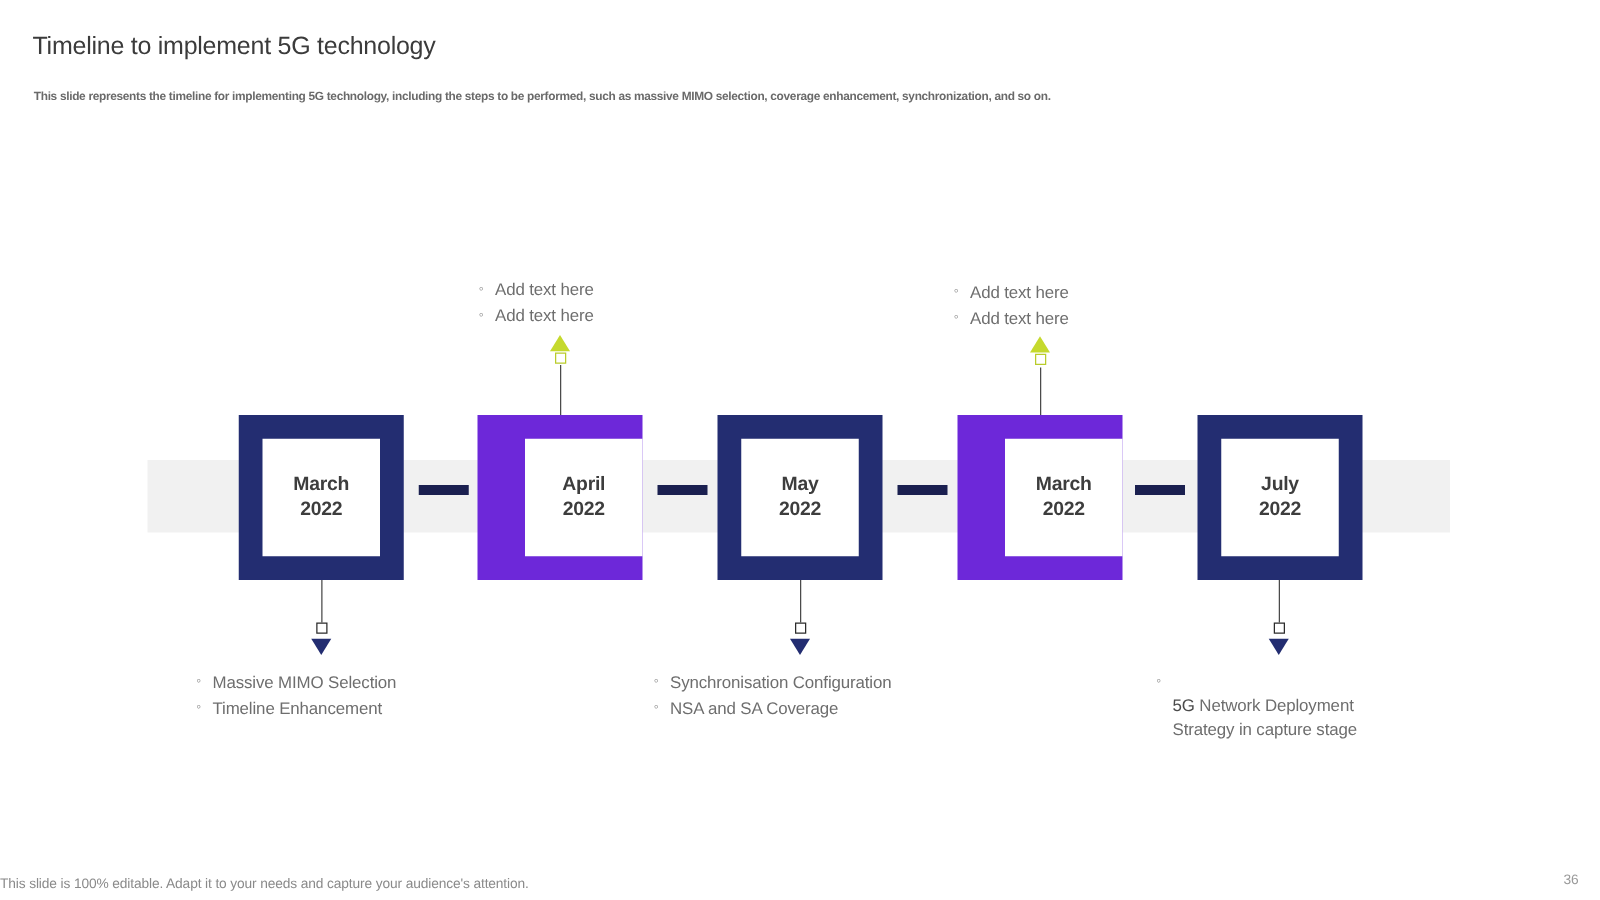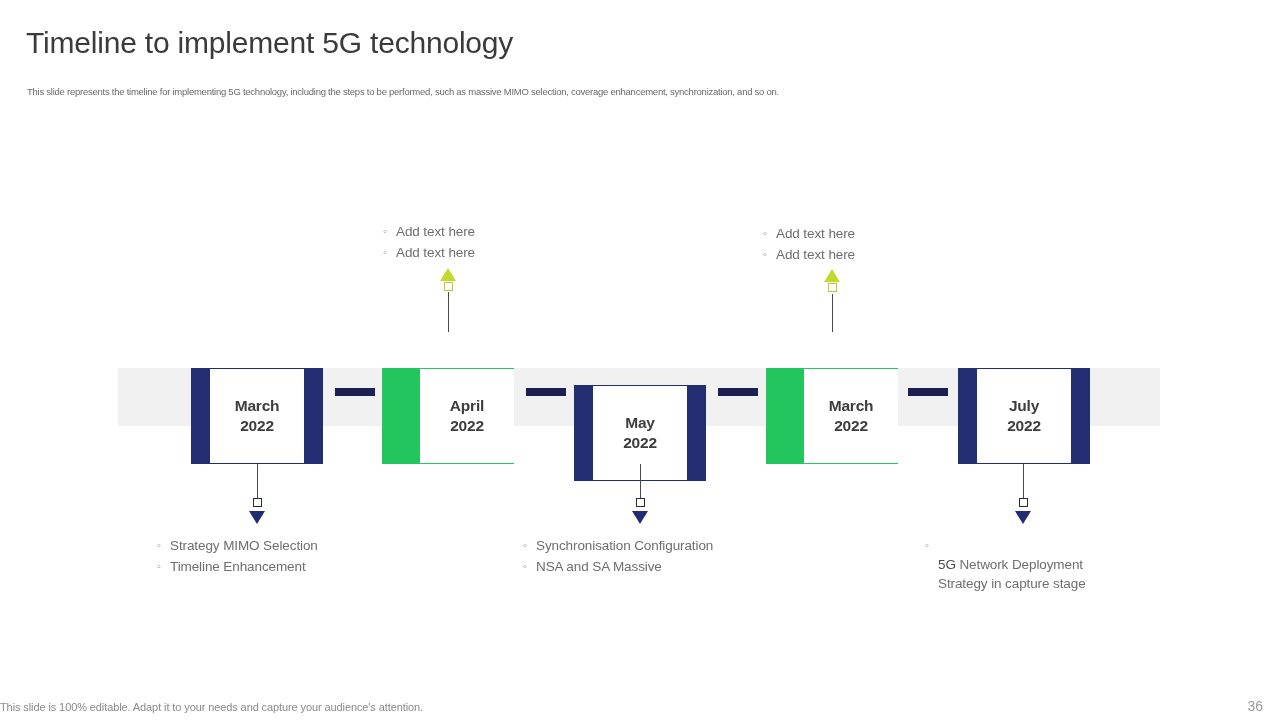--- a/index.html
+++ b/index.html
@@ -13,76 +13,76 @@
     font-family: "Liberation Sans", sans-serif;
     overflow: hidden;
     position: relative;
   }
 
   
   .slide-title {
     position: absolute;
     left: 26px;
     top: 26px;
-    font-size: 30px;
+    font-size: 20px;
     font-weight: 400;
     color: #3b3b3b;
     letter-spacing: -0.2px;
     white-space: nowrap;
   }
   .slide-subtitle {
     position: absolute;
     left: 27px;
-    top: 86px;
+    top: 72px;
     font-size: 9.5px;
     color: #6a6a6a;
     letter-spacing: -0.25px;
     white-space: nowrap;
+    font-weight: bold;
   }
 
   
   .timeline-band {
     position: absolute;
     left: 118px;
     top: 368px;
     width: 1042px;
     height: 58px;
     background: #f1f1f1;
   }
 
   
   .milestone {
     position: absolute;
     width: 132px;
-    height: 96px;
+    height: 132px;
     box-sizing: border-box;
     display: flex;
     align-items: center;
     justify-content: center;
-    margin-top: 36px;
   }
   .milestone .inner {
     width: 94px;
     height: 94px;
     background: #ffffff;
     display: flex;
     flex-direction: column;
     align-items: center;
     justify-content: center;
     line-height: 1.28;
   }
   .milestone .m-month,
   .milestone .m-year {
     font-size: 15.5px;
     font-weight: bold;
     color: #3d3d3d;
     letter-spacing: -0.2px;
   }
   .m-navy  { background: #232d71; }
-  .m-green { background: #22c55e; padding-left: 38px; }
+  .m-green { background: #6d28d9; padding-left: 38px; }
 
   
   .dash {
     position: absolute;
     width: 40px;
     height: 8px;
     background: #1b2050;
     top: 388px;
   }
 
@@ -152,21 +152,21 @@
     top: 701px;
     text-align: left;
     font-size: 11px;
     color: #8a8a8a;
     letter-spacing: -0.1px;
   }
   .page-num {
     position: absolute;
     right: 17px;
     top: 698px;
-    font-size: 14px;
+    font-size: 11px;
     color: #9a9a9a;
   }
 </style>
 </head>
 <body>
 
 <div class="slide-title">Timeline to implement 5G technology</div>
 
 <div class="slide-subtitle">This slide represents the timeline for implementing 5G technology, including the steps to be performed, such as massive MIMO  selection, coverage enhancement, synchronization, and so on.</div>
 
@@ -184,21 +184,21 @@
   </div>
 </div>
 
 <div class="milestone m-green" style="left:382px; top:332px;">
   <div class="inner">
     <div class="m-month">April</div>
     <div class="m-year">2022</div>
   </div>
 </div>
 
-<div class="milestone m-navy" style="left:574px; top:349px;">
+<div class="milestone m-navy" style="left:574px; top:332px;">
   <div class="inner">
     <div class="m-month">May</div>
     <div class="m-year">2022</div>
   </div>
 </div>
 
 <div class="milestone m-green" style="left:766px; top:332px;">
   <div class="inner">
     <div class="m-month">March</div>
     <div class="m-year">2022</div>
@@ -242,40 +242,40 @@
   </div>
 </div>
 
 <div class="stem" style="left:257px; top:464px; height:35px;"></div>
 <div class="sq sq-navy" style="left:253px; top:498px;"></div>
 <div class="tri-down" style="left:249px; top:511px;"></div>
 
 <div class="callout" style="left:157px; top:536px;">
   <div class="bullet-row">
     <span class="bullet-mark">◦</span>
-    <span class="bullet-text">Strategy MIMO  Selection</span>
+    <span class="bullet-text">Massive MIMO  Selection</span>
   </div>
   <div class="bullet-row">
     <span class="bullet-mark">◦</span>
     <span class="bullet-text">Timeline Enhancement</span>
   </div>
 </div>
 
 <div class="stem" style="left:640px; top:464px; height:35px;"></div>
 <div class="sq sq-navy" style="left:636px; top:498px;"></div>
 <div class="tri-down" style="left:632px; top:511px;"></div>
 
 <div class="callout" style="left:523px; top:536px;">
   <div class="bullet-row">
     <span class="bullet-mark">◦</span>
     <span class="bullet-text">Synchronisation  Configuration</span>
   </div>
   <div class="bullet-row">
     <span class="bullet-mark">◦</span>
-    <span class="bullet-text">NSA and SA Massive</span>
+    <span class="bullet-text">NSA and SA Coverage</span>
   </div>
 </div>
 
 <div class="stem" style="left:1023px; top:464px; height:35px;"></div>
 <div class="sq sq-navy" style="left:1019px; top:498px;"></div>
 <div class="tri-down" style="left:1015px; top:511px;"></div>
 
 <div class="callout" style="left:925px; top:536px;">
   <div class="bullet-row">
     <span class="bullet-mark">◦</span>

